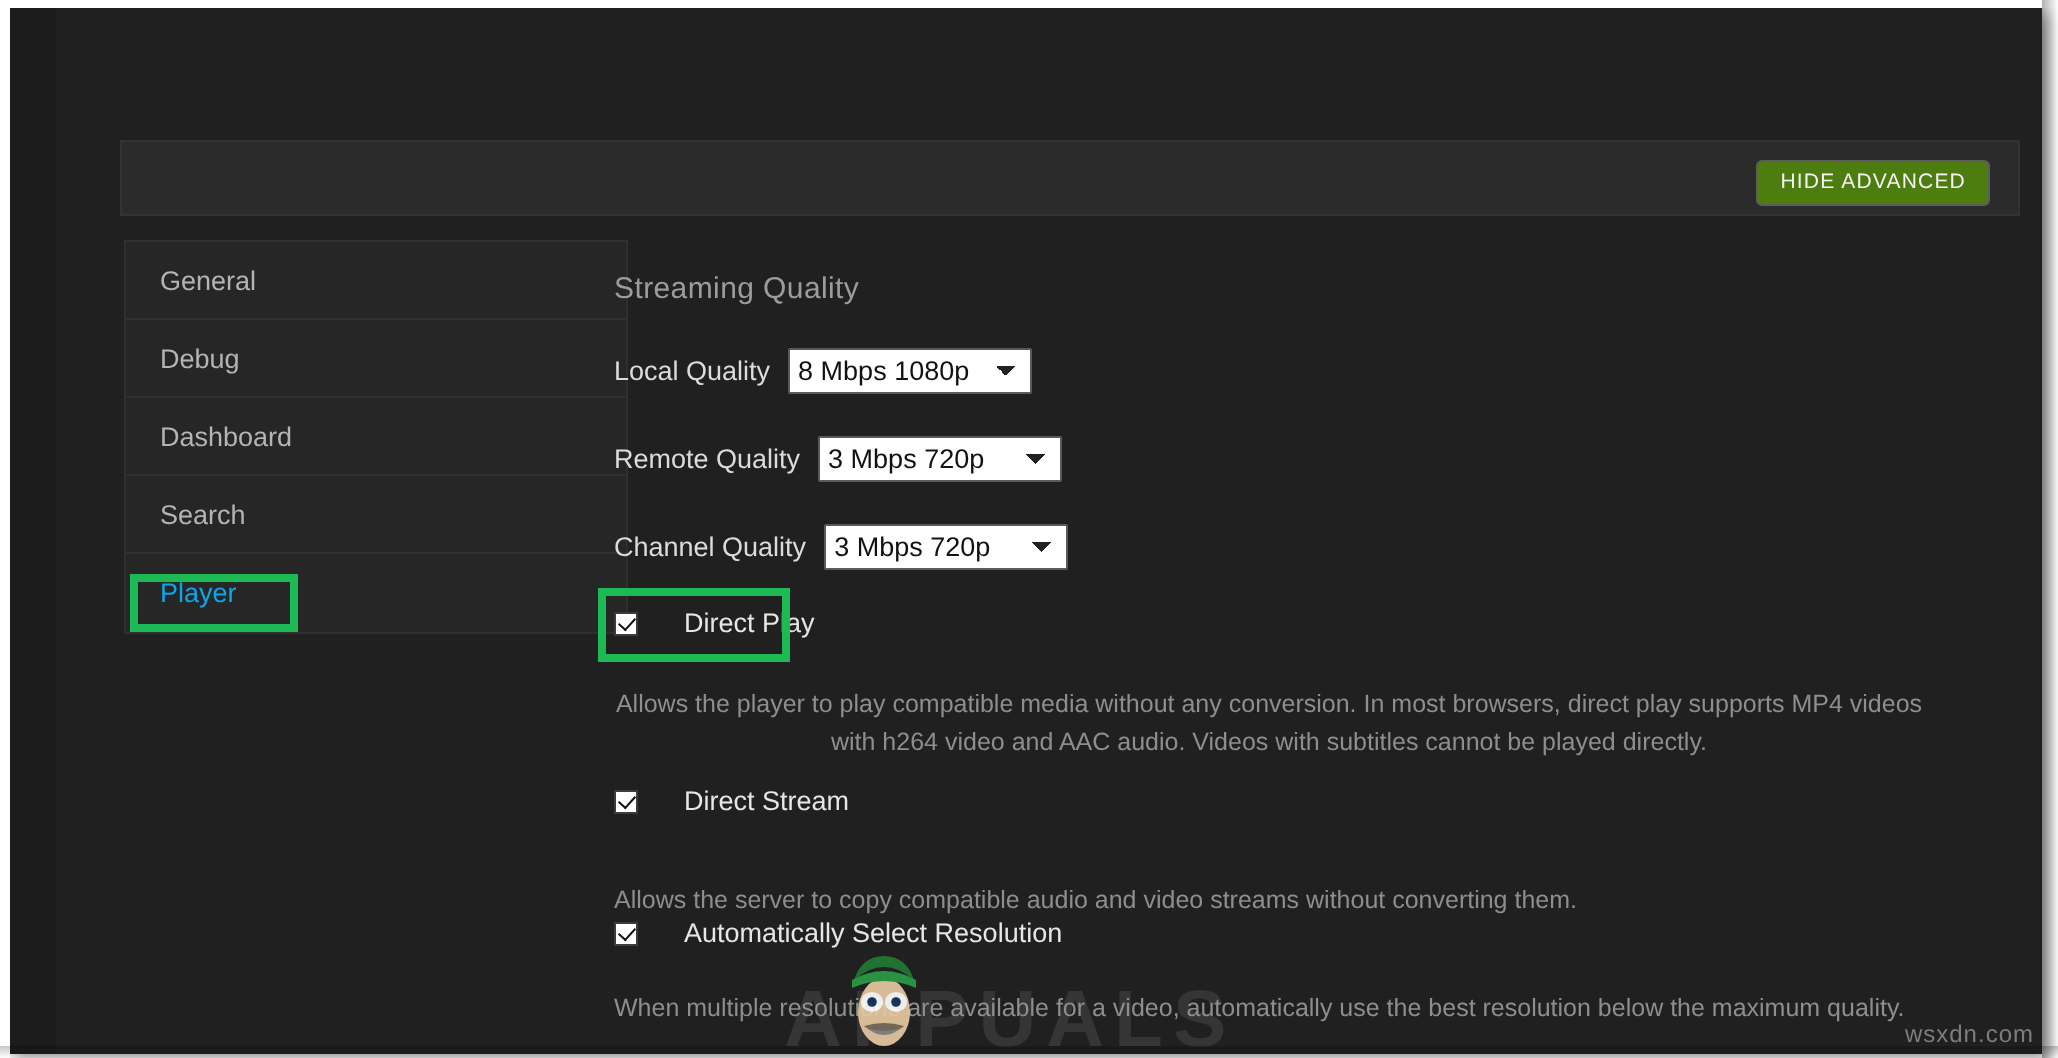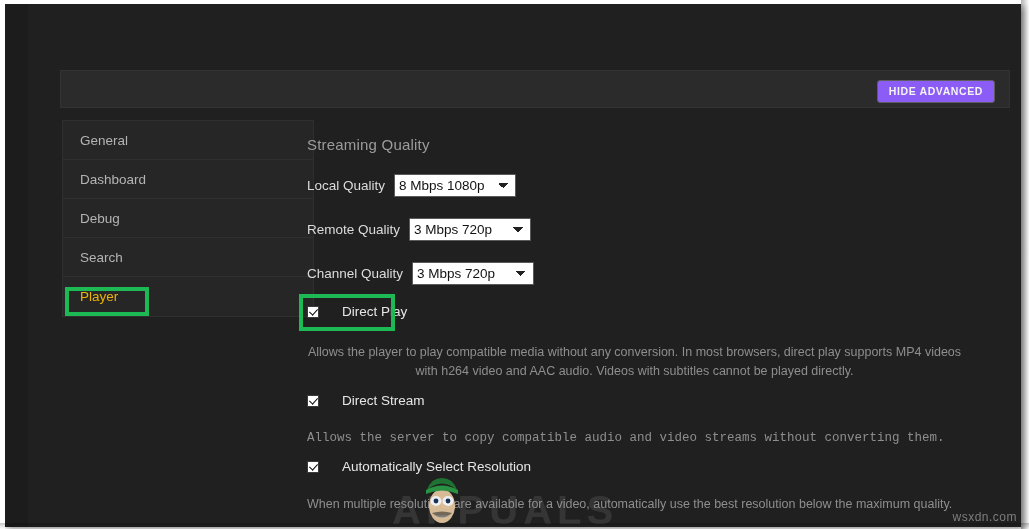--- a/index.html
+++ b/index.html
@@ -88,26 +88,26 @@
     width: 950px;
     height: 38px;
     background: #2b2b2b;
     border: 1px solid #333;
     box-sizing: border-box;
   }
   .btn-hide-advanced {
     position: absolute;
     right: 14px;
     top: 9px;
-    background: #8b5cf6;
+    background: #4d7c0f;
     border: 1px solid #5d5d5d;
     border-radius: 3px;
     color: #f4f4f4;
     font-size: 10.5px;
-    font-weight: bold;
+    font-weight: normal;
     letter-spacing: 0.6px;
     padding: 4px 11px 5px 11px;
     cursor: pointer;
   }
 
   
   .sidebar {
     position: absolute;
     left: 62px;
     top: 120px;
@@ -120,21 +120,21 @@
     height: 39px;
     line-height: 39px;
     padding-left: 17px;
     font-size: 13.5px;
     color: #b4b4b4;
     border-bottom: 1px solid #303030;
     box-sizing: border-box;
     cursor: pointer;
   }
   .sidebar-item:last-child { border-bottom: none; }
-  .sidebar-item.active { color: #eab308; }
+  .sidebar-item.active { color: #0ea5e9; }
 
   
   .content {
     position: absolute;
     left: 307px;
     top: 120px;
     width: 700px;
   }
   .section-title {
     font-size: 15px;
@@ -217,21 +217,21 @@
     line-height: 19px;
     margin-top: 9px;
     max-width: 655px;
     text-align: center;
   }
 
   
   .opt-direct-play   { position: absolute; left: 0px;  top: 184px; }
   .opt-dp-desc       { position: absolute; left: 0px;  top: 214px; width: 660px; }
   .opt-direct-stream { position: absolute; left: 0px;  top: 273px; }
-  .opt-ds-desc       { position: absolute; left: 0px;  top: 300px; font-family: Liberation Mono, monospace; }
+  .opt-ds-desc       { position: absolute; left: 0px;  top: 312px; }
   .opt-auto-res      { position: absolute; left: 0px;  top: 339px; }
   .opt-ar-desc       { position: absolute; left: 0px;  top: 366px; }
 
   
   .annot {
     position: absolute;
     border: 4px solid #1db954;
     box-sizing: border-box;
     pointer-events: none;
   }
@@ -299,22 +299,22 @@
     <div class="backdrop-inner"></div>
   </div>
 
 
   <div class="advanced-bar">
     <div class="btn-hide-advanced">HIDE ADVANCED</div>
   </div>
 
   <div class="sidebar">
     <div class="sidebar-item">General</div>
+    <div class="sidebar-item">Debug</div>
     <div class="sidebar-item">Dashboard</div>
-    <div class="sidebar-item">Debug</div>
     <div class="sidebar-item">Search</div>
     <div class="sidebar-item active">Player</div>
   </div>
 
   <div class="content">
 
     <div class="section-title">Streaming Quality</div>
 
     <div class="field-row">
       <div class="field-label">Local Quality</div>

